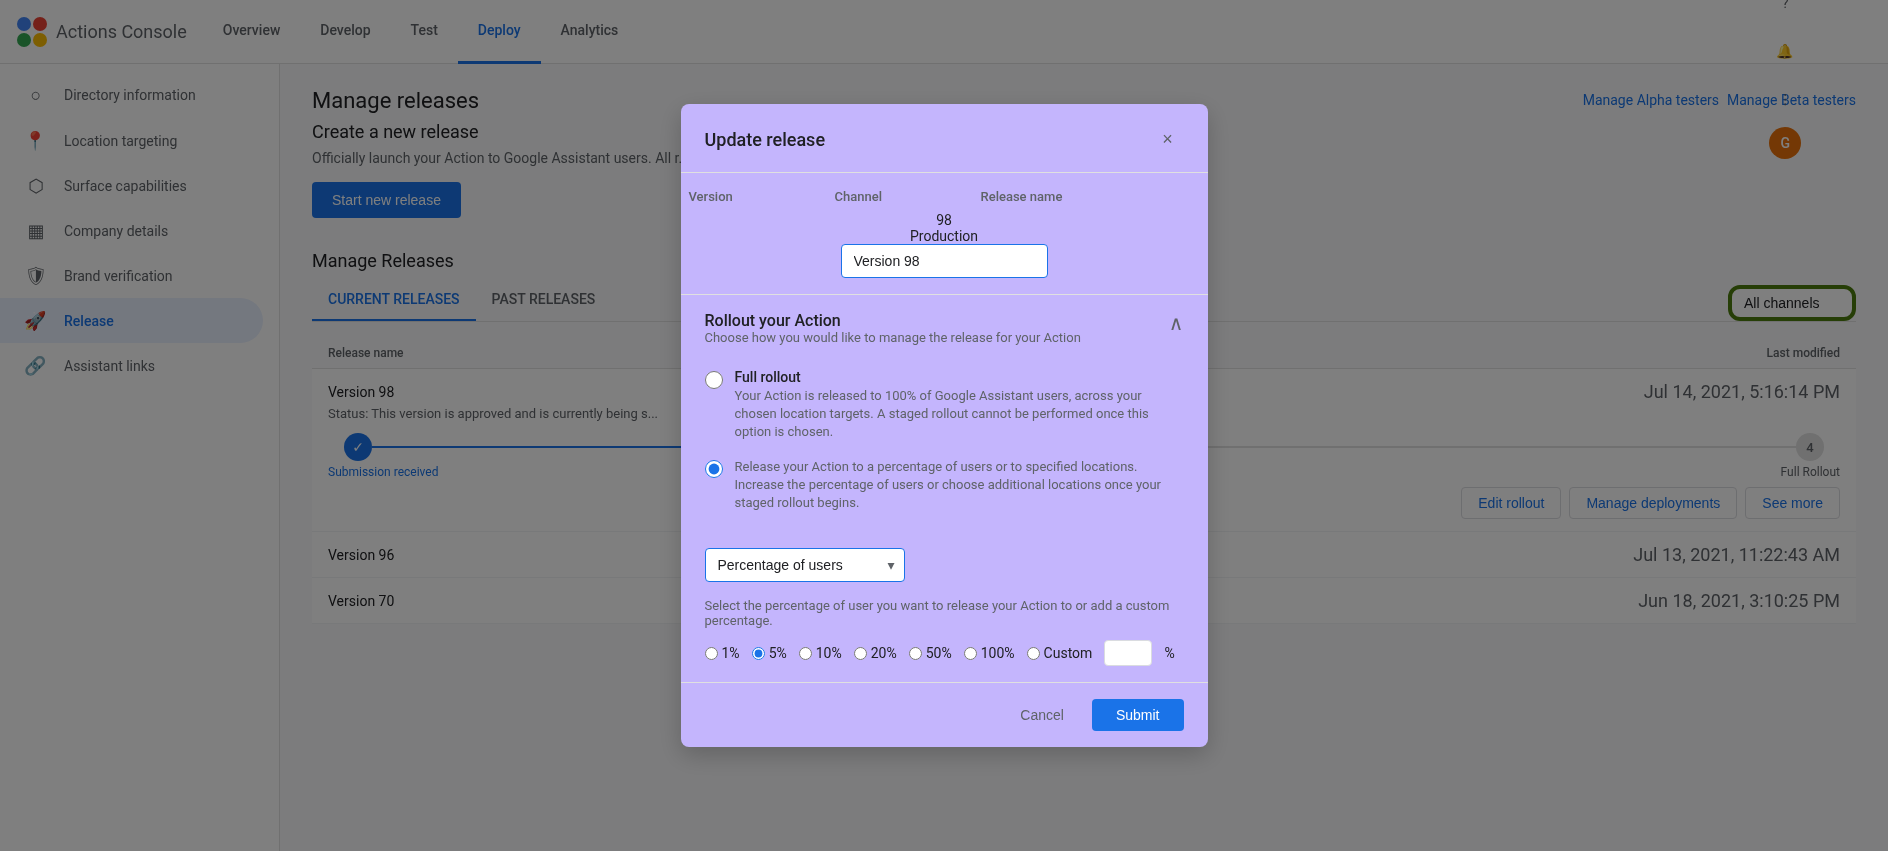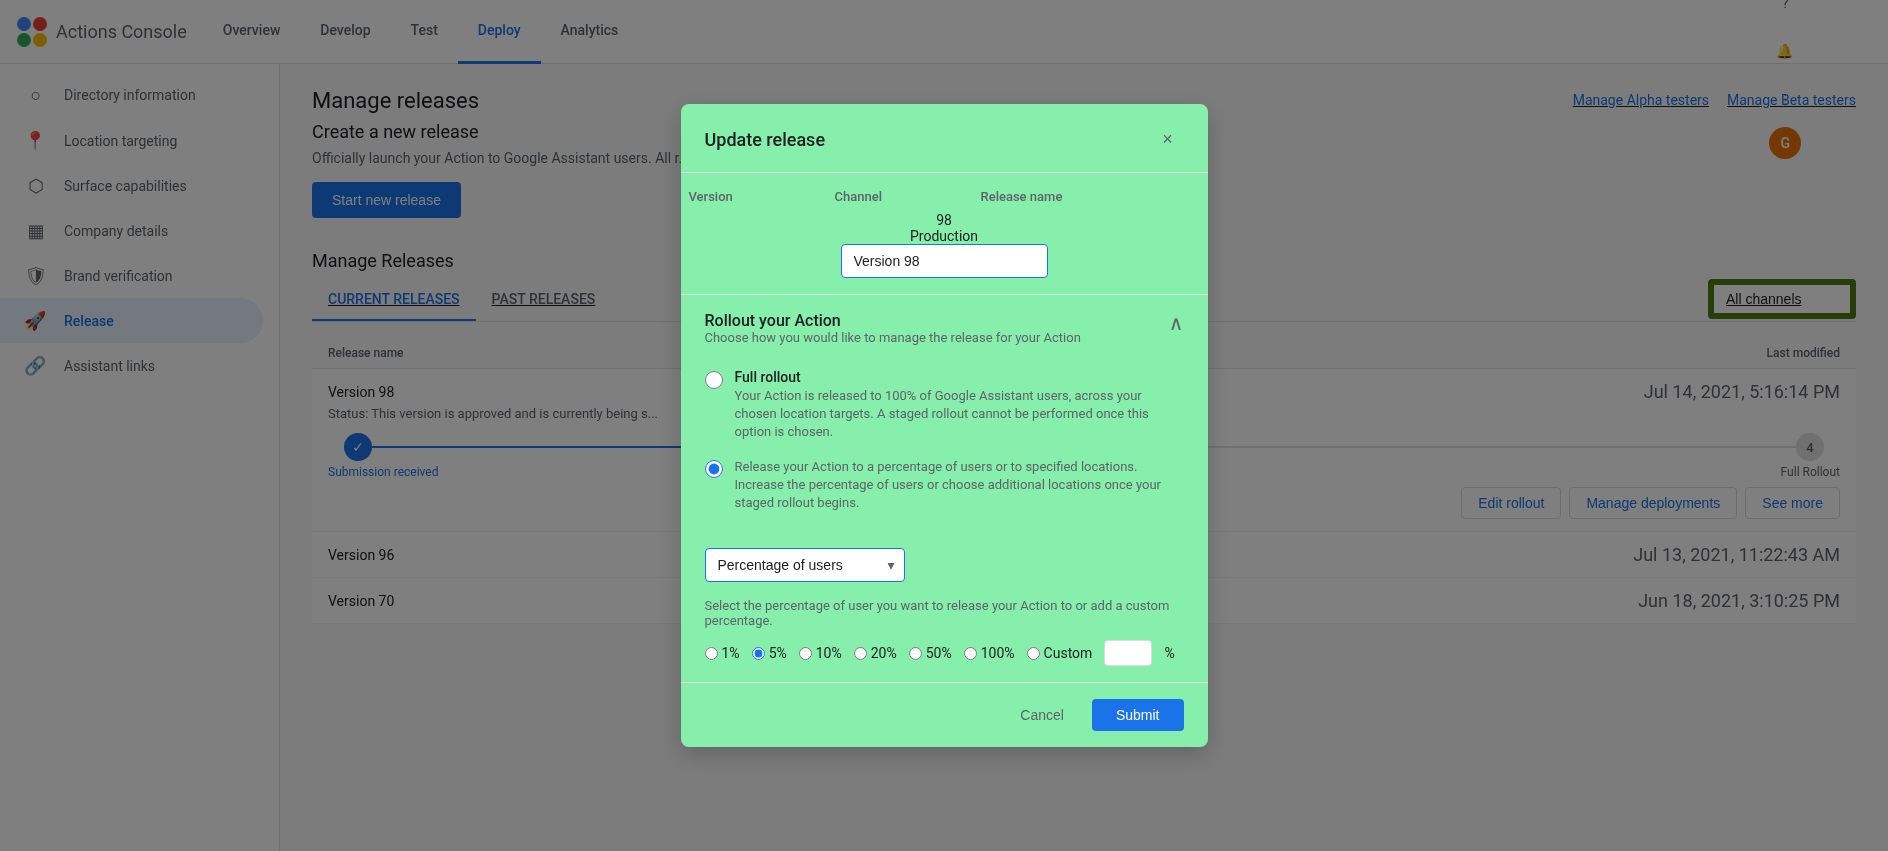--- a/index.html
+++ b/index.html
@@ -65,21 +65,21 @@
     .releases-tabs { display: flex; border-bottom: 1px solid #e0e0e0; margin-bottom: 16px; }
     .release-tab {
       padding: 12px 16px; font-size: 14px; font-weight: 500; cursor: pointer;
       color: #5f6368; border-bottom: 2px solid transparent;
     }
     .release-tab.active { color: #1a73e8; border-bottom-color: #1a73e8; }
     .channel-filter {
       margin-left: auto; display: flex; align-items: center;
     }
     .channel-select {
-      border: 6px solid #4d7c0f; border-radius: 4px; padding: 6px 48px 6px 12px;
+      border: 4px solid #4d7c0f; border-radius: 12px; padding: 6px 32px 6px 12px;
       font-size: 14px; color: #202124; cursor: pointer; background: #fff;
       appearance: none;
     }
 
     .table-header { display: flex; padding: 8px 16px; background: #f8f9fa; border-bottom: 1px solid #e0e0e0; font-size: 12px; font-weight: 500; color: #5f6368; }
     .table-header-col { flex: 1; }
     .table-header-col.last-mod { margin-left: auto; text-align: right; min-width: 200px; }
 
     .table-row { padding: 12px 16px; border-bottom: 1px solid #f1f3f4; background: #fff; }
     .table-row-main { display: flex; align-items: center; }
@@ -96,21 +96,21 @@
 
     
     .overlay {
       position: fixed; top: 0; left: 0; right: 0; bottom: 0;
       background: rgba(0,0,0,0.5); z-index: 100;
       display: flex; align-items: center; justify-content: center;
     }
 
     
     .dialog {
-      background: #86efac; border-radius: 8px; width: 527px; max-height: 90vh;
+      background: #c4b5fd; border-radius: 8px; width: 527px; max-height: 90vh;
       overflow-y: auto; box-shadow: 0 8px 24px rgba(0,0,0,0.2);
     }
     .dialog-header {
       display: flex; align-items: center; justify-content: space-between;
       padding: 20px 24px 16px; border-bottom: 1px solid #e0e0e0;
     }
     .dialog-title { font-size: 18px; font-weight: 500; color: #202124; }
     .close-btn { width: 32px; height: 32px; border-radius: 50%; border: none; background: none; cursor: pointer; font-size: 18px; color: #5f6368; display: flex; align-items: center; justify-content: center; }
 
     .dialog-section { padding: 16px 8px; }
@@ -225,36 +225,36 @@
     </div>
     <div class="sidebar-item">
       <span class="sidebar-icon">🔗</span>
       <span>Assistant links</span>
     </div>
   </aside>
 
   <main class="main-content">
     <div style="display:flex;align-items:flex-start;justify-content:space-between;">
       <h1 class="page-title">Manage releases</h1>
-      <div style="display:flex;gap:18px;padding-top:4px;text-decoration:underline;">
+      <div style="display:flex;gap:8px;padding-top:4px;">
         <a class="link-btn">Manage Alpha testers</a>
         <a class="link-btn">Manage Beta testers</a>
       </div>
     </div>
 
     <div class="section">
       <h2 class="section-title">Create a new release</h2>
       <p class="section-desc">Officially launch your Action to Google Assistant users. All r...</p>
       <button class="btn-primary">Start new release</button>
     </div>
 
     <div class="section">
       <h2 class="section-title">Manage Releases</h2>
 
-      <div style="display:flex;align-items:flex-start;border-bottom:1px solid #e0e0e0;margin-bottom:16px;text-decoration:underline;">
+      <div style="display:flex;align-items:flex-end;border-bottom:1px solid #e0e0e0;margin-bottom:16px;">
         <div class="releases-tabs" style="border-bottom:none;margin-bottom:0;flex:1;">
           <div class="release-tab active">CURRENT RELEASES</div>
           <div class="release-tab">PAST RELEASES</div>
         </div>
         <div class="channel-filter">
           <select class="channel-select">
             <option>All channels</option>
             <option>Alpha</option>
             <option>Beta</option>
             <option>Production</option>

